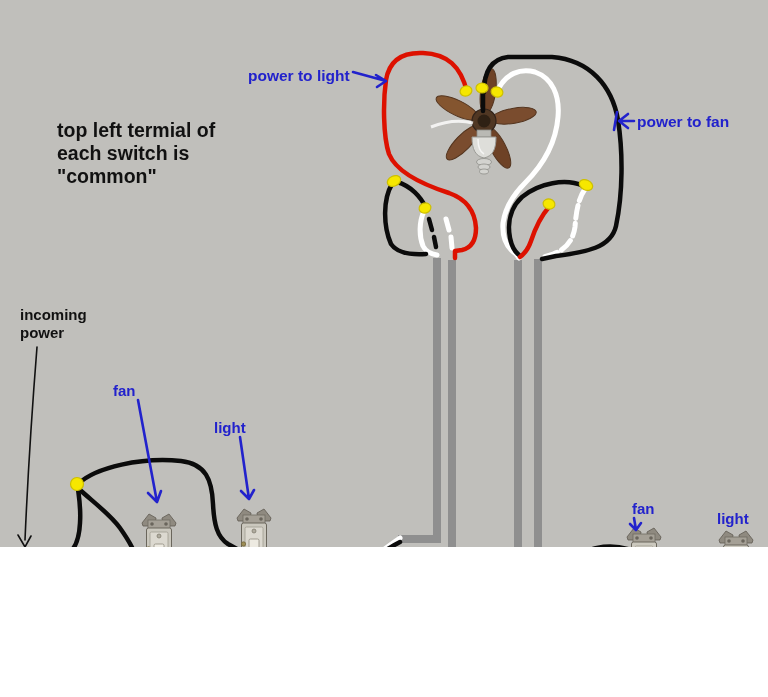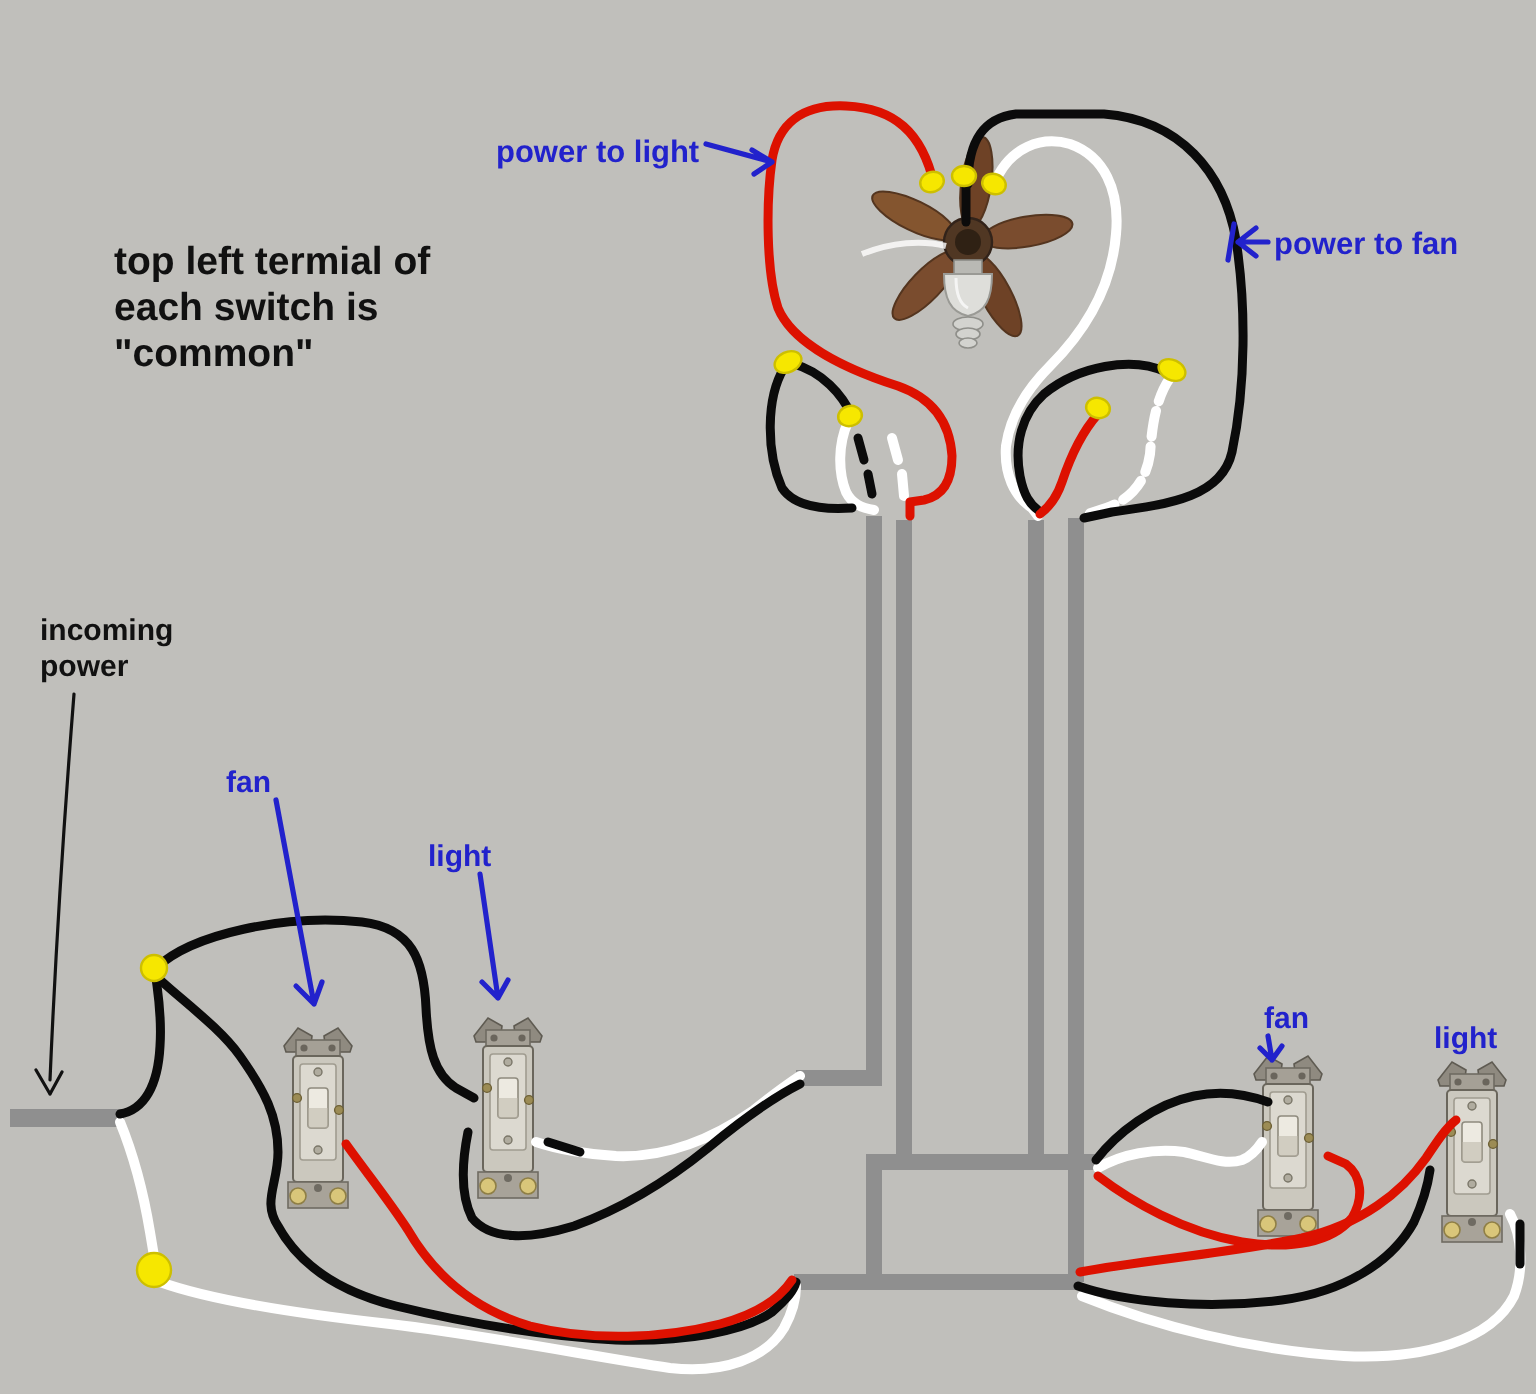--- a/index.html
+++ b/index.html
@@ -1,18 +1,18 @@
 <!DOCTYPE html>
 <html><head>
 <meta charset="utf-8">
 <style>
   html,body{margin:0;padding:0;}
   .stage{
     position:relative;
-    width:768px;height:697px;
+    width:768px;height:547px;
     overflow:hidden;
     font-family:"Liberation Sans", sans-serif;
   }
   svg{display:block;}
   text{font-family:"Liberation Sans","DejaVu Sans",sans-serif;font-weight:bold;}
 </style>
 </head>
 <body>
 
 <div class="stage">

